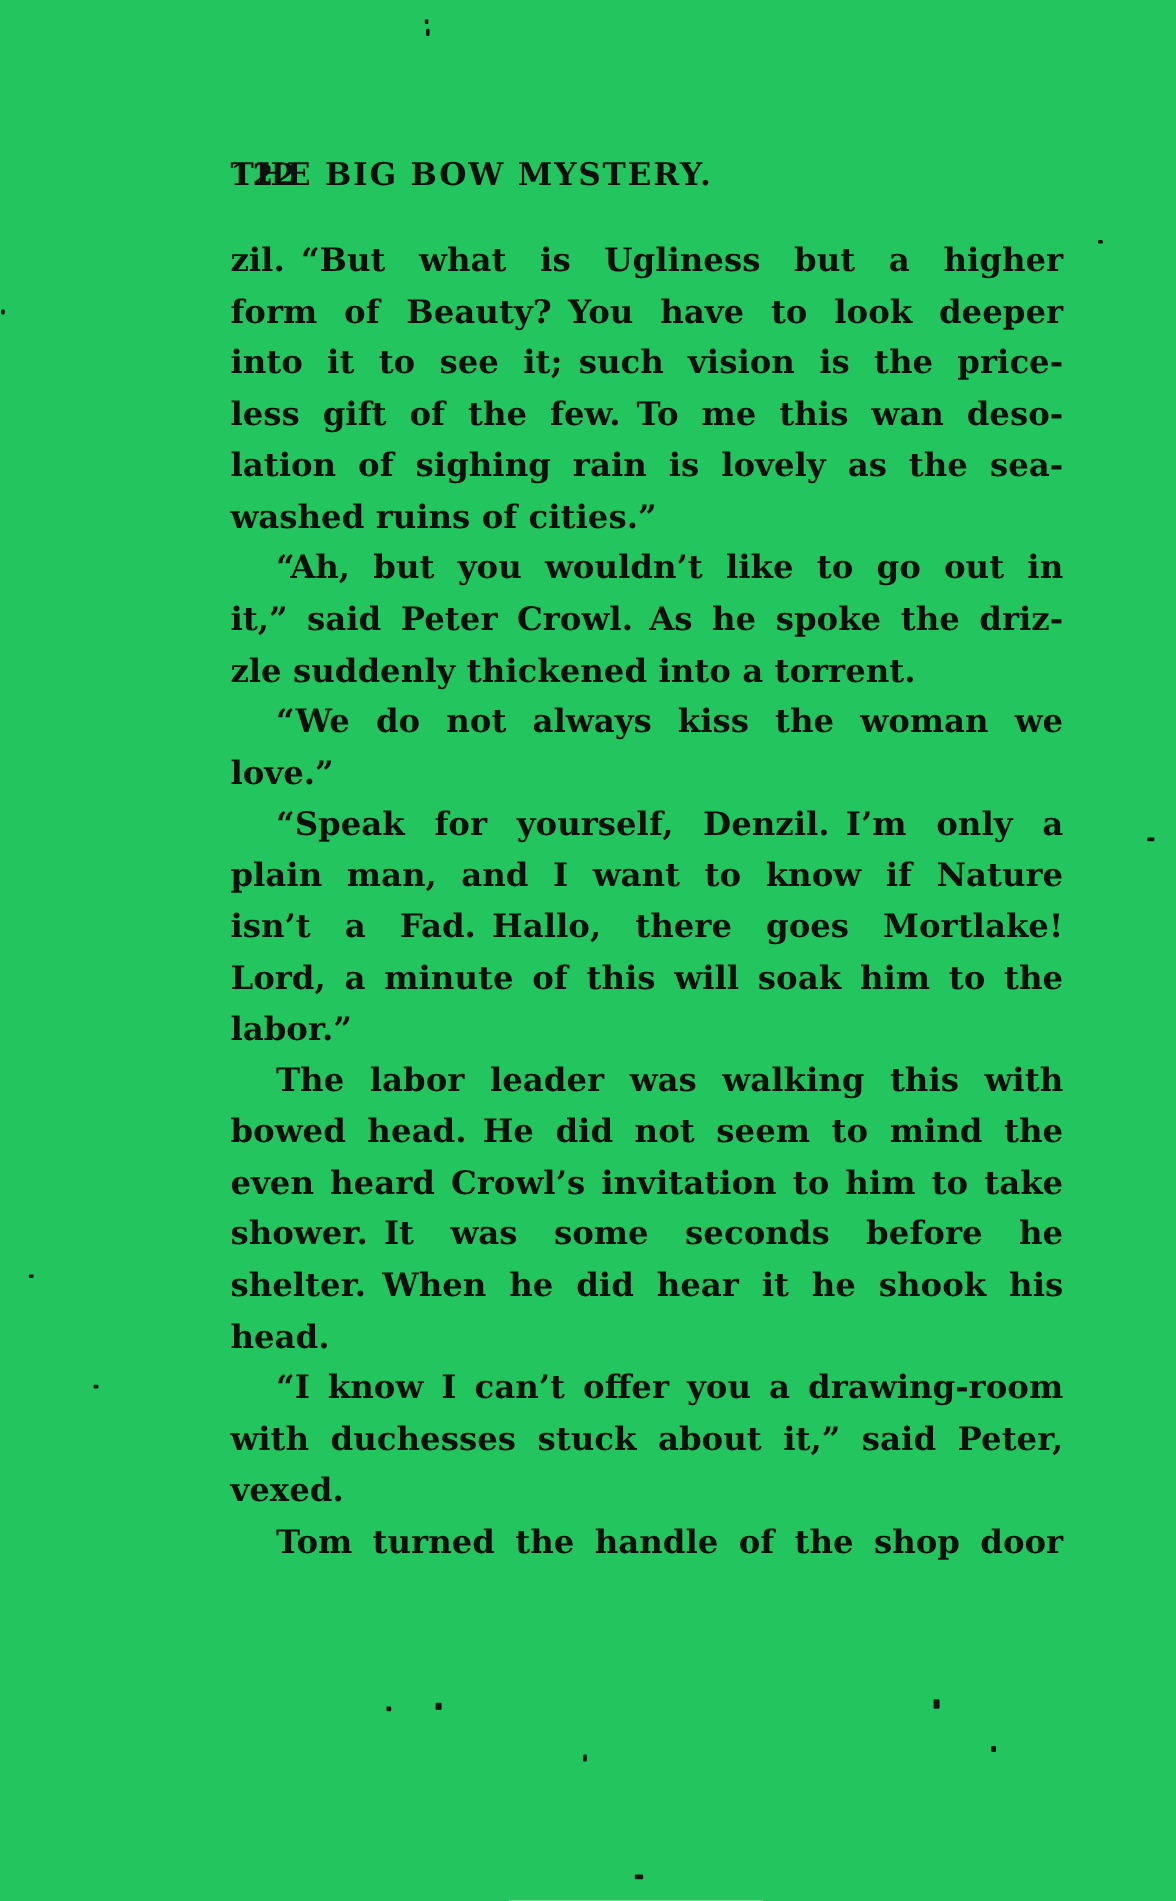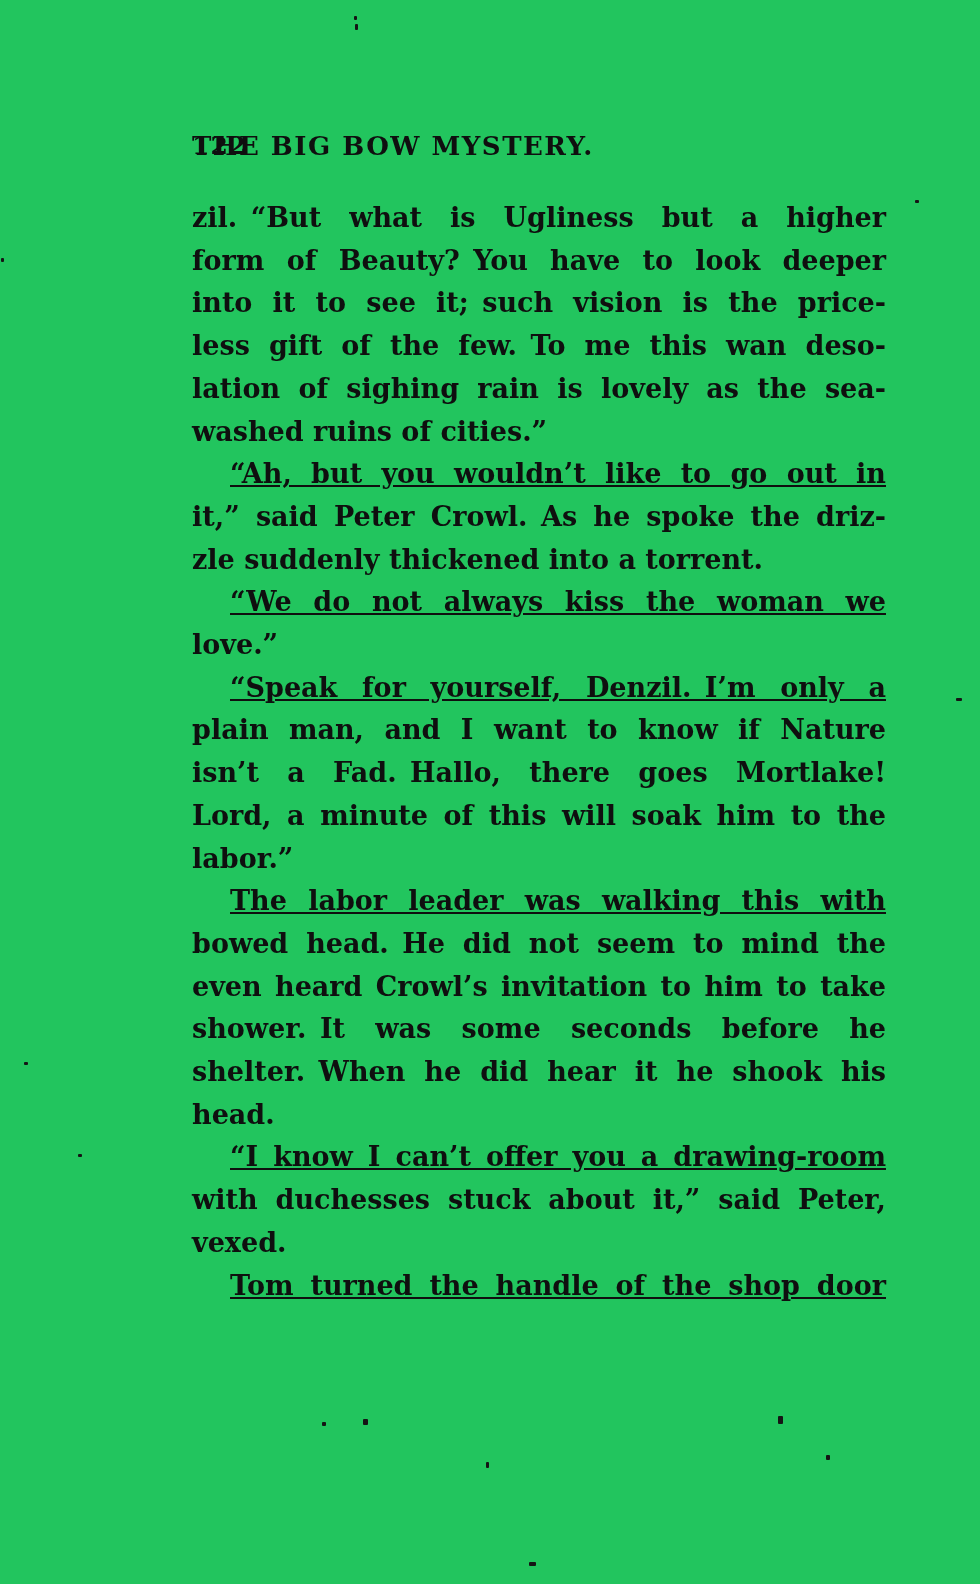--- a/index.html
+++ b/index.html
@@ -57,21 +57,20 @@
     word-spacing: -1.5px;
     white-space: normal;
   }
   .line.end {
     text-align: right;
     text-align-last: left;
     word-spacing: normal;
   }
   .line.ind {
     text-indent: 38px;
-    text-decoration: underline;
   }
   
   .speck {
     position: absolute;
     background: #151515;
     border-radius: 1px;
   }
 </style>
 </head>
 <body>

